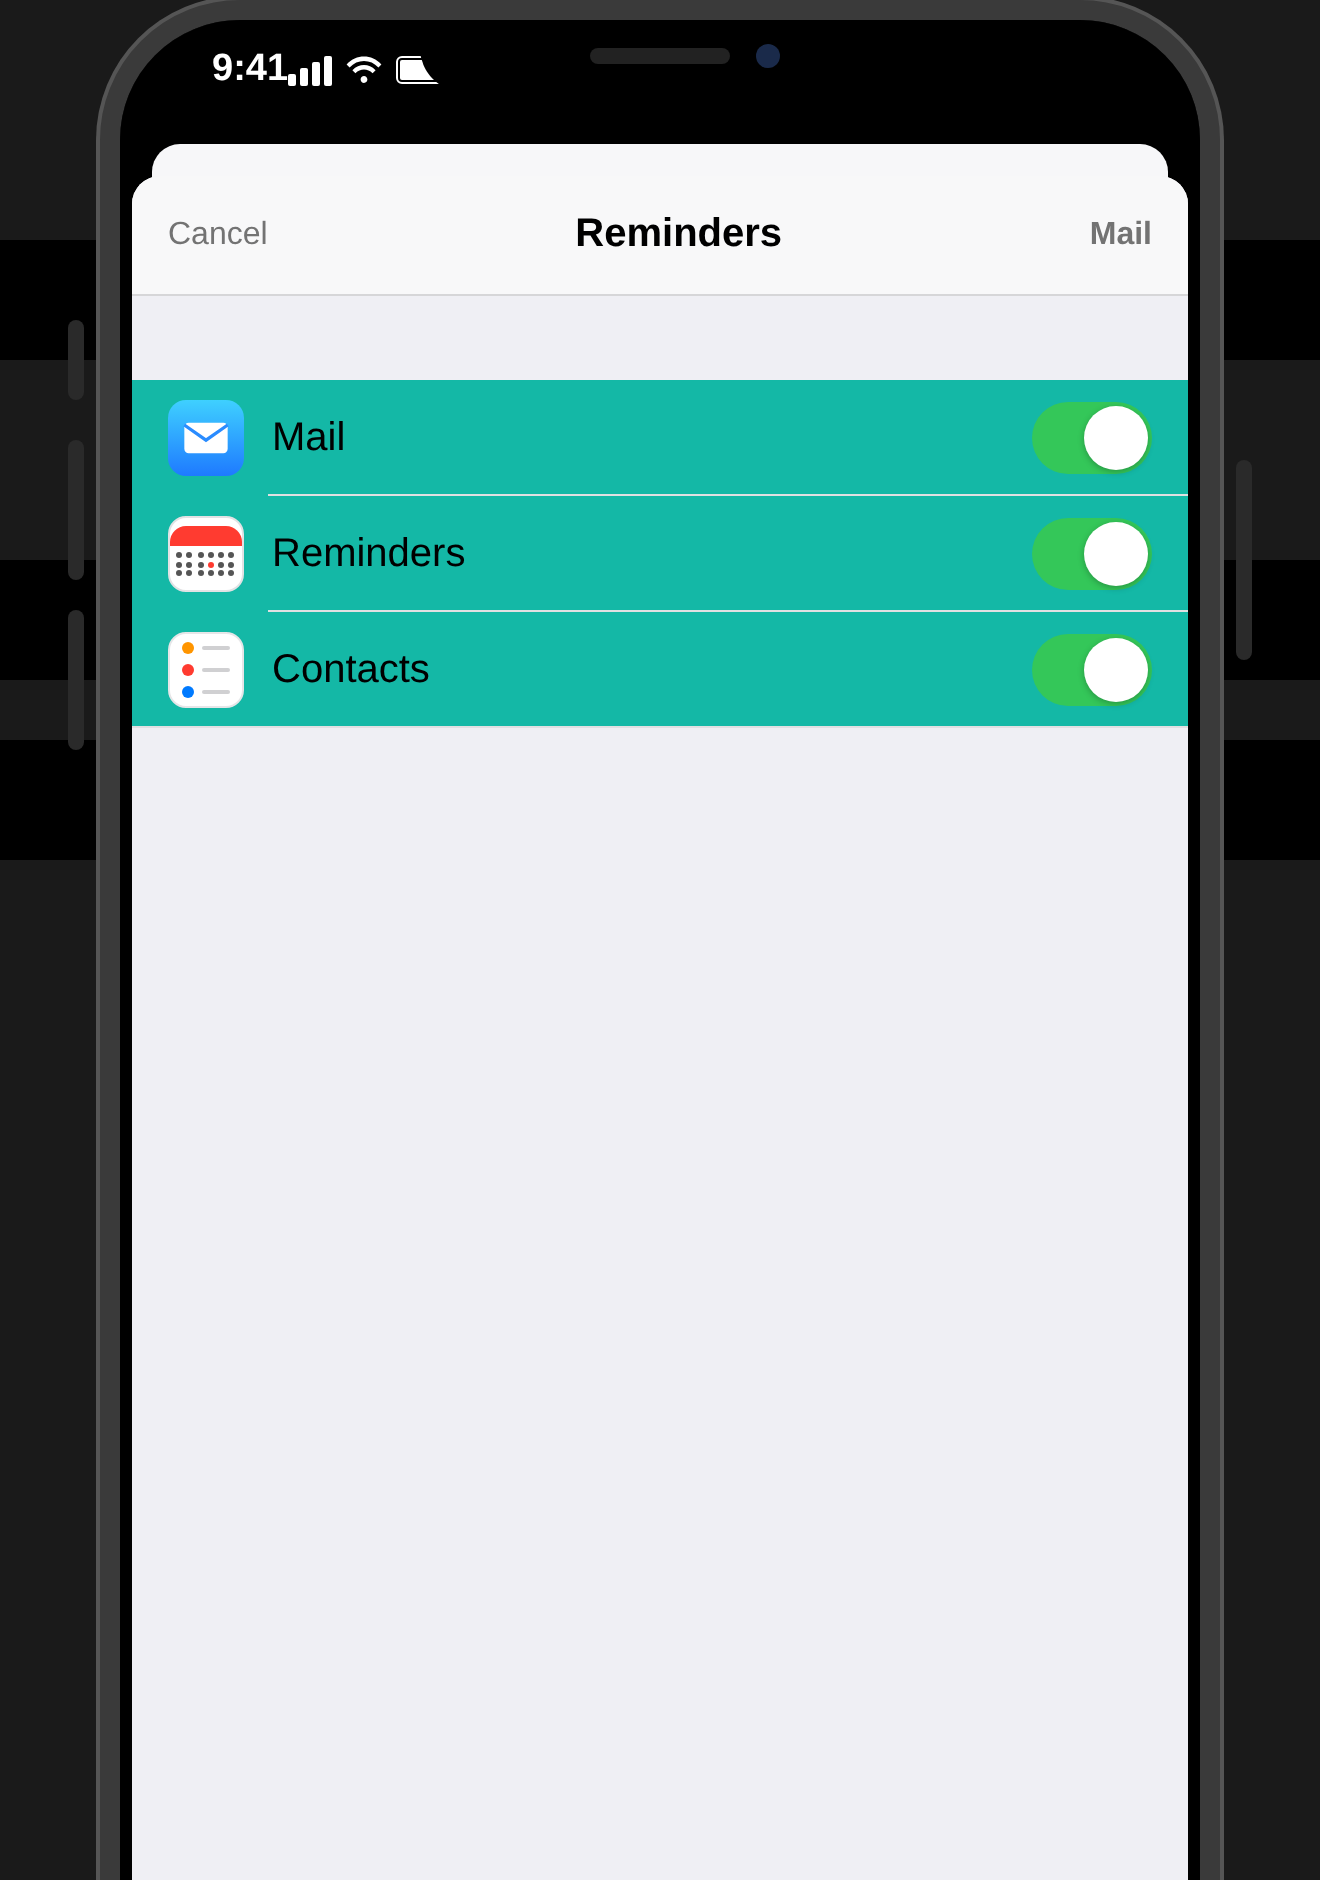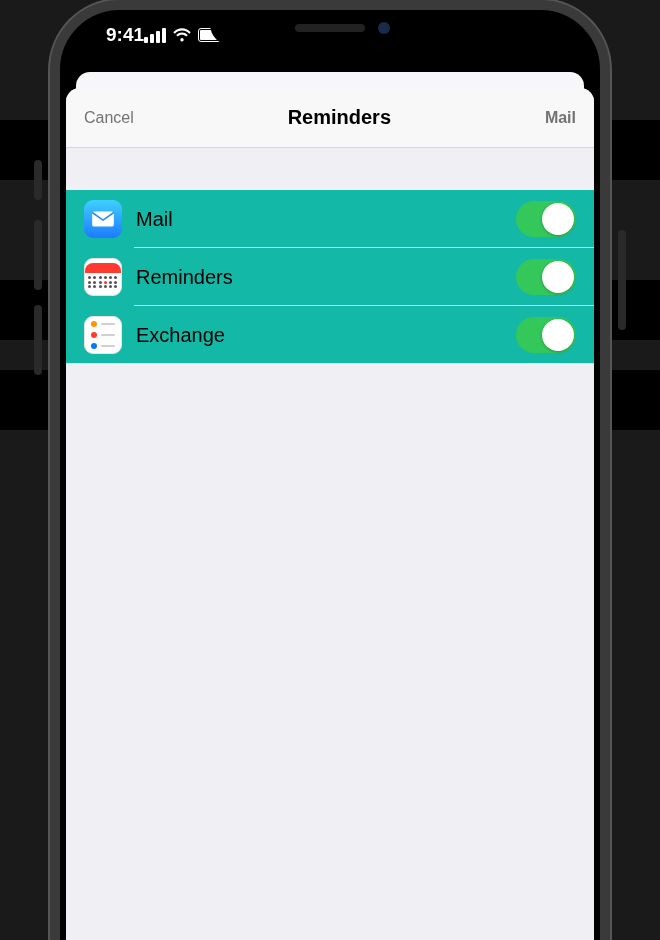--- a/index.html
+++ b/index.html
@@ -336,21 +336,21 @@
               </div>
             <div class="rline">
                 <div class="rdot" style="background:#ff3b30"></div>
                 <div class="rbar"></div>
               </div>
             <div class="rline">
                 <div class="rdot" style="background:#007aff"></div>
                 <div class="rbar"></div>
               </div>
           </div>
-          <div class="row-label">Exchange</div>
+          <div class="row-label">Contacts</div>
           <div class="toggle">
               <div class="knob"></div>
             </div>
           <div class="divider"></div>
         </div>
 
 
       </div>
     </div>
 

